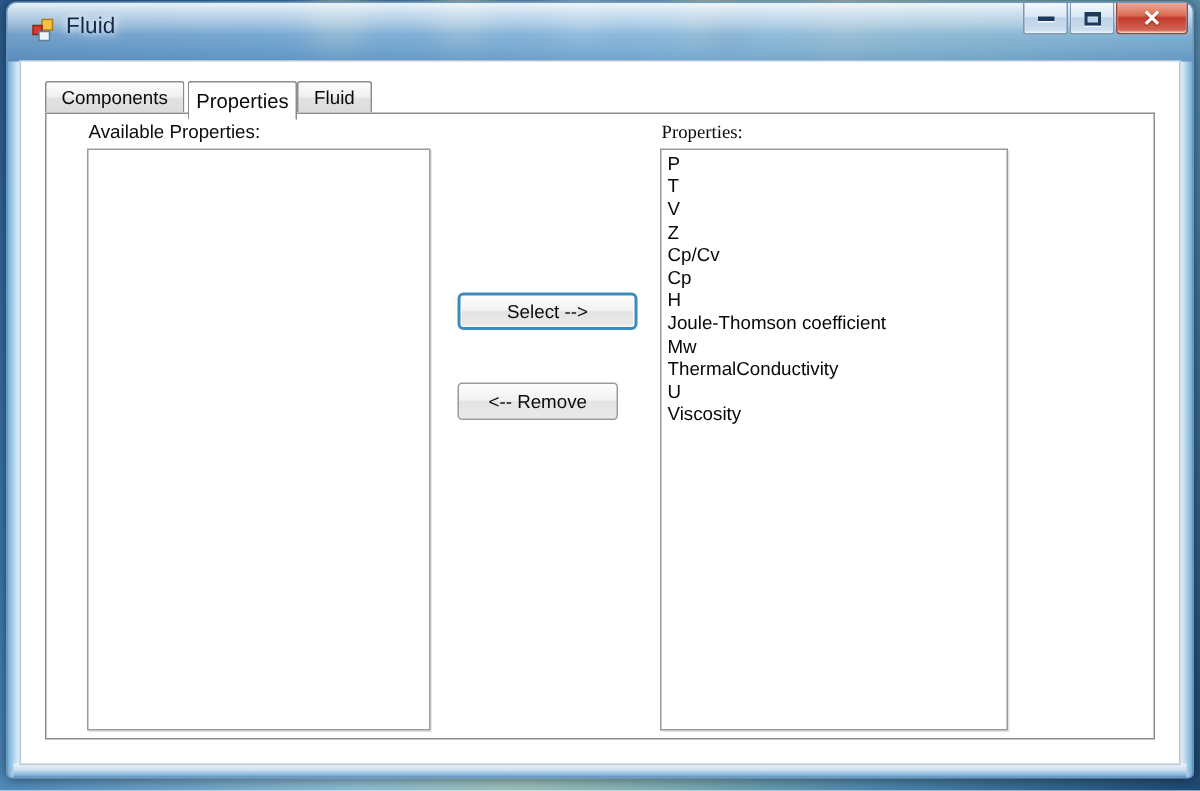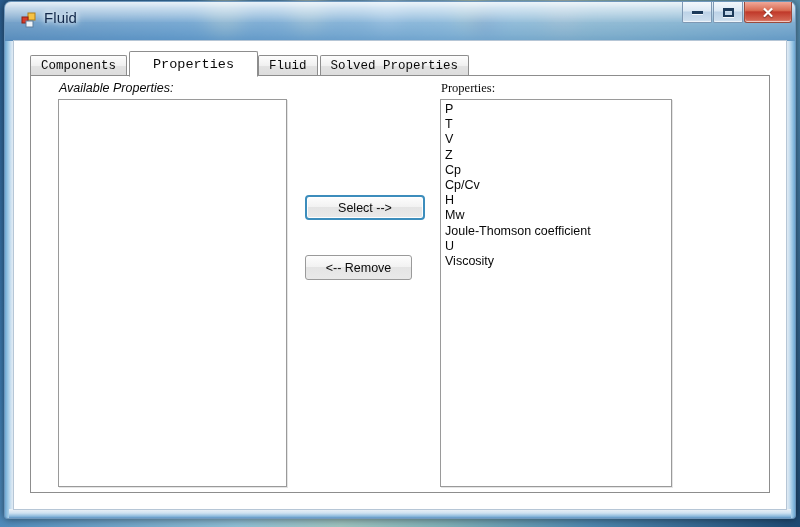--- a/index.html
+++ b/index.html
@@ -128,40 +128,40 @@
     z-index: 3;
   }
 
   
   #tabctl {
     position:absolute;
     left: 16px; top: 13px; right: 16px; bottom: 16px;
   }
   #tabstrip {
     position:absolute; left:0; top:0; height: 22px; width: 100%;
-    display:flex; align-items:flex-end;font-family:Liberation Mono, monospace;
+    display:flex; 
   }
   .tab {
     height: 21px;
     margin-right: 2px;
     padding: 0 10px;
     box-sizing: border-box;
     display:flex; align-items:center;
     font-size: 12.5px;
     color: #0a0a0a;
     border: 1px solid #8d8d8d;
     border-bottom: none;
     border-radius: 2px 2px 0 0;
     background: linear-gradient(180deg, #fdfdfd 0%, #f0f0f0 48%, #e2e2e2 52%, #dcdcdc 100%);
     white-space: nowrap;
   }
   .tab.selected {
     height: 26px;
     margin: 0 0 -1px 0;
-    padding: 0 23px;
+    padding: 0 5px;
     font-size: 13.5px;
     background: #ffffff;
     border: 1px solid #8d8d8d;
     border-bottom: 1px solid #ffffff;
     z-index: 2;
     position: relative;
   }
   #tabpage {
     position:absolute; left:0; right:0; top:21px; bottom:0;
     background: #ffffff;
@@ -187,21 +187,21 @@
   .listbox ul { list-style:none; margin:0; padding: 2px 0 0 0; }
   .listbox li {
     font-size: 12.5px;
     color: #080808;
     line-height: 15.2px;
     padding-left: 4px;
     white-space: nowrap;
   }
 
   #lb-available { left: 27px; top: 23px; width: 229px; height: 388px; }
-  #lbl-available { left: 28px; top: 5px; font-style: italic; }
+  #lbl-available { left: 28px; top: 5px; }
   #lb-properties { left: 409px; top: 23px; width: 232px; height: 388px; }
   #lbl-properties { left: 410px; top: 5px; font-family: Liberation Serif, serif; }
 
   
   .btn {
     position:absolute;
     display:flex; align-items:center; justify-content:center;
     font-size: 12.5px;
     color: #0b0b0b;
     border: 1px solid #9a9a9a;
@@ -265,23 +265,20 @@
       <div id="tabstrip">
         <div class="tab">
           <span>Components</span>
         </div>
         <div class="tab selected">
           <span>Properties</span>
         </div>
         <div class="tab">
           <span>Fluid</span>
         </div>
-        <div class="tab">
-          <span>Solved Properties</span>
-        </div>
       </div>
 
       <div id="tabpage">
 
         <div class="lbl" id="lbl-available">Available Properties:</div>
 
         <div class="listbox" id="lb-available">
           <ul></ul>
         </div>
 
@@ -294,25 +291,26 @@
         </div>
 
         <div class="lbl" id="lbl-properties">Properties:</div>
 
         <div class="listbox" id="lb-properties">
           <ul>
               <li>P</li>
               <li>T</li>
               <li>V</li>
               <li>Z</li>
+              <li>Cp/Cv</li>
               <li>Cp</li>
-              <li>Cp/Cv</li>
               <li>H</li>
+              <li>Joule-Thomson coefficient</li>
               <li>Mw</li>
-              <li>Joule-Thomson coefficient</li>
+              <li>ThermalConductivity</li>
               <li>U</li>
               <li>Viscosity</li>
             </ul>
         </div>
 
       </div>
     </div>
   </div>
 </div>
 

